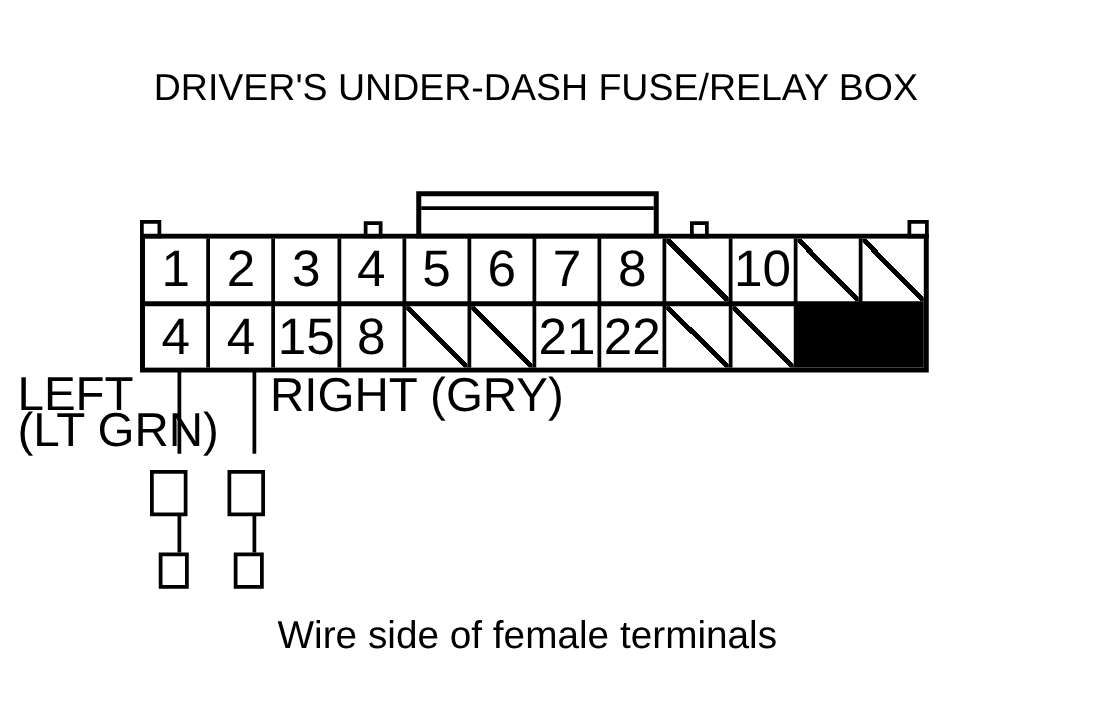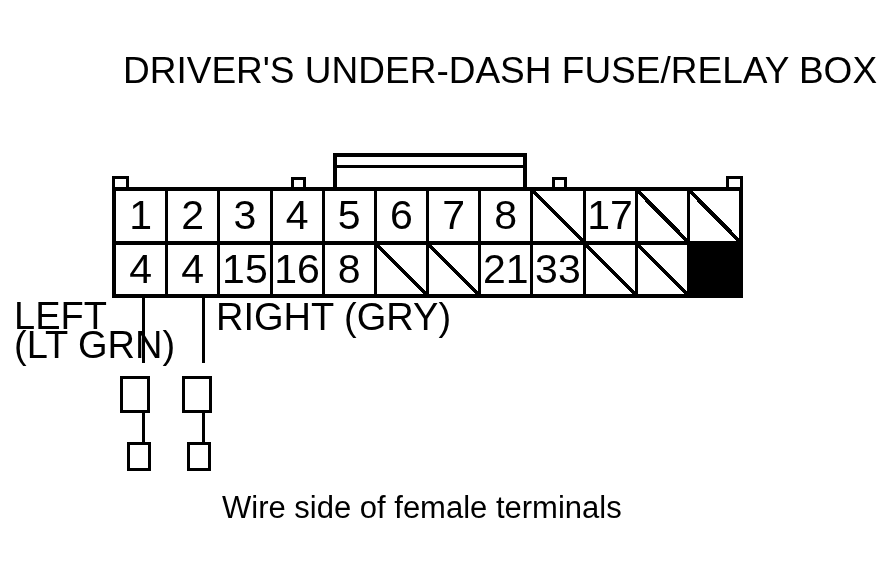--- a/index.html
+++ b/index.html
@@ -7,21 +7,21 @@
   body {
     position:relative;
     background:#ffffff;
     color:#000000;
     font-family:"Liberation Sans", sans-serif;
     overflow:hidden;
   }
   .abs { position:absolute; }
 
   
-  .title { left:123px; top:56px; font-size:37px; line-height:30px; white-space:nowrap; }
+  .title { left:123px; top:56px; font-size:30px; line-height:30px; white-space:nowrap; }
 
   
   .left-tab  { left:112px; top:176px; width:17px; height:15px; border:3px solid #000; background:#fff; }
   .right-tab { left:726px; top:176px; width:17px; height:15px; border:3px solid #000; background:#fff; }
   .bump-left  { left:291px; top:177px; width:15px; height:14px; border:3px solid #000; background:#fff; }
   .bump-right { left:552px; top:177px; width:15px; height:14px; border:3px solid #000; background:#fff; }
   .center-tab { left:333px; top:153px; width:194px; height:38px; border:4px solid #000; background:#fff; }
   .center-tab-line { position:absolute; left:0; right:0; top:8px; height:3px; background:#000; }
 
   
@@ -81,33 +81,32 @@
   <div class="grid">
     <div class="cell">1</div>
     <div class="cell">2</div>
     <div class="cell">3</div>
     <div class="cell">4</div>
     <div class="cell">5</div>
     <div class="cell">6</div>
     <div class="cell">7</div>
     <div class="cell">8</div>
     <div class="cell nc"></div>
-    <div class="cell">17</div>
+    <div class="cell">10</div>
     <div class="cell nc"></div>
     <div class="cell nc"></div>
 
     <div class="cell">4</div>
     <div class="cell">4</div>
     <div class="cell">15</div>
-    <div class="cell">16</div>
     <div class="cell">8</div>
     <div class="cell nc"></div>
     <div class="cell nc"></div>
     <div class="cell">21</div>
-    <div class="cell">33</div>
+    <div class="cell">22</div>
     <div class="cell nc"></div>
     <div class="cell nc"></div>
   </div>
 </div>
 
 <div class="abs wire wire-1"></div>
 <div class="abs wire wire-2"></div>
 <div class="abs term-big term-big-1"></div>
 <div class="abs term-big term-big-2"></div>
 <div class="abs wire wire-link-1"></div>

